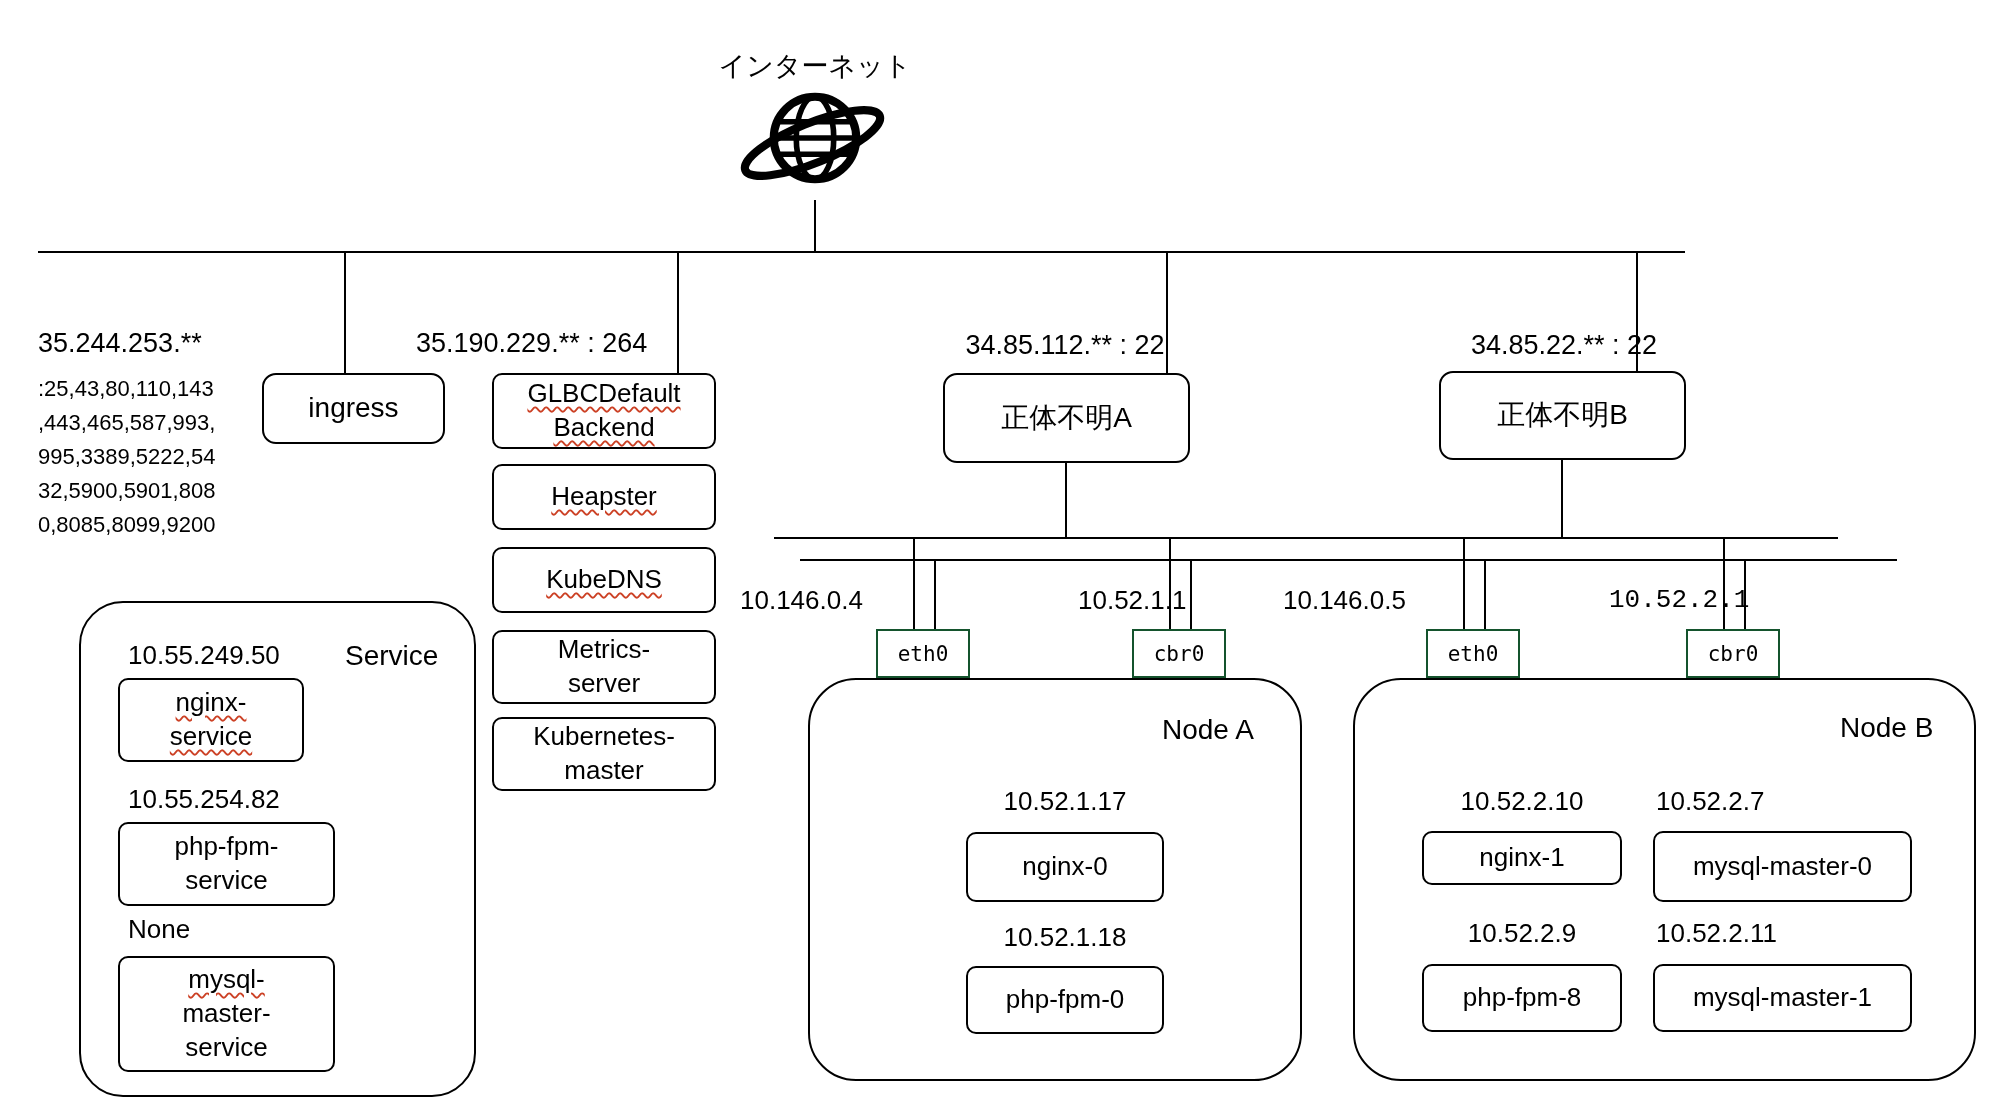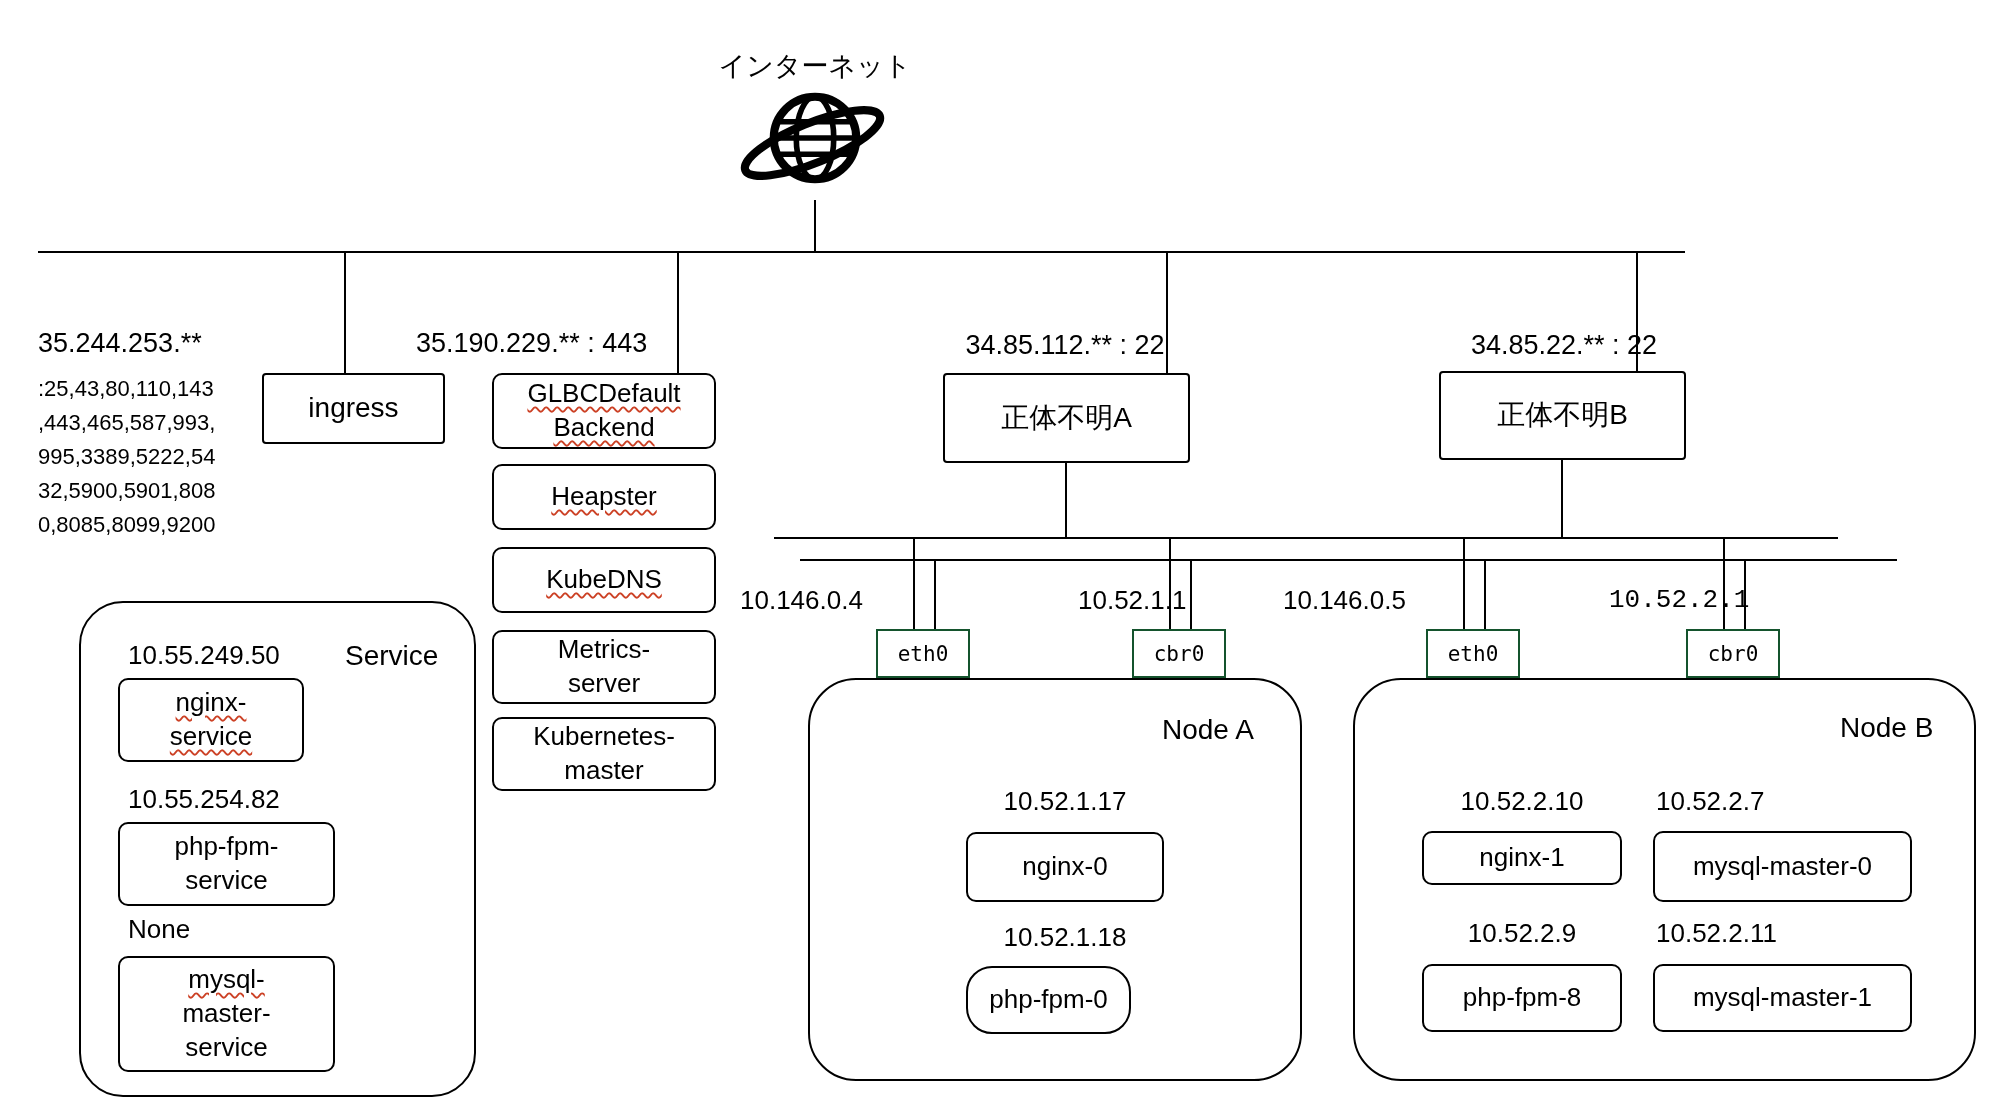--- a/index.html
+++ b/index.html
@@ -10,21 +10,21 @@
   }
   .hline,.vline { position:absolute; background:#000; z-index:0; }
   .hline { height:2px; }
   .vline { width:2px; }
   .box {
     position:absolute; border:2px solid #000; border-radius:10px; background:#fff;
     display:flex; flex-direction:column; align-items:center; justify-content:center;
     text-align:center; font-size:26px; line-height:1.3; z-index:2;
   }
   .box span { display:block; }
-  .bigbox { border-radius:4px; font-size:28px; }
+  .bigbox { border-radius:14px; font-size:28px; }
   .container { position:absolute; border:2px solid #000; background:#fff; z-index:1; }
   .label { position:absolute; font-size:26px; white-space:nowrap; z-index:2; }
   .label.center { text-align:center; }
   .node-label { font-size:28px; }
   .iface {
     position:absolute; border:2px solid #14532d; background:#fff; width:94px; height:49px;
     display:flex; align-items:center; justify-content:center;
     font-family:"DejaVu Sans Mono","Liberation Mono",monospace; font-size:21px; z-index:2;
   }
   .ports { position:absolute; font-size:22px; line-height:34px; z-index:2; }
@@ -77,21 +77,21 @@
     <span>:25,43,80,110,143</span>
     <span>,443,465,587,993,</span>
     <span>995,3389,5222,54</span>
     <span>32,5900,5901,808</span>
     <span>0,8085,8099,9200</span>
   </div>
   <div class="box bigbox" style="left:262px; top:373px; width:183px; height:71px;">
     <span>ingress</span>
   </div>
 
-  <div class="label" style="left:416px; top:328px; font-size:27px;">35.190.229.** : 443</div>
+  <div class="label" style="left:416px; top:328px; font-size:27px;">35.190.229.** : 264</div>
   <div class="box" style="left:492px; top:373px; width:224px; height:76px;">
     <span class="sq">GLBCDefault</span>
     <span class="sq">Backend</span>
   </div>
   <div class="box" style="left:492px; top:464px; width:224px; height:66px;">
     <span class="sq">Heapster</span>
   </div>
   <div class="box" style="left:492px; top:547px; width:224px; height:66px;">
     <span class="sq">KubeDNS</span>
   </div>
@@ -132,21 +132,21 @@
   </div>
 
   <div class="container" style="left:808px; top:678px; width:494px; height:403px; border-radius:48px;"></div>
   <div class="label node-label" style="left:1162px; top:714px;">Node A</div>
 
   <div class="label center" style="left:966px; top:786px; width:198px;">10.52.1.17</div>
   <div class="box" style="left:966px; top:832px; width:198px; height:70px;">
     <span>nginx-0</span>
   </div>
   <div class="label center" style="left:966px; top:922px; width:198px;">10.52.1.18</div>
-  <div class="box" style="left:966px; top:966px; width:165px; height:68px;border-radius:26px;">
+  <div class="box" style="left:966px; top:966px; width:198px; height:68px;">
     <span>php-fpm-0</span>
   </div>
 
   <div class="container" style="left:1353px; top:678px; width:623px; height:403px; border-radius:48px;"></div>
   <div class="label node-label" style="left:1840px; top:712px;">Node B</div>
 
   <div class="label center" style="left:1422px; top:786px; width:200px;">10.52.2.10</div>
   <div class="label" style="left:1656px; top:786px;">10.52.2.7</div>
   <div class="box" style="left:1422px; top:831px; width:200px; height:54px;">
     <span>nginx-1</span>

